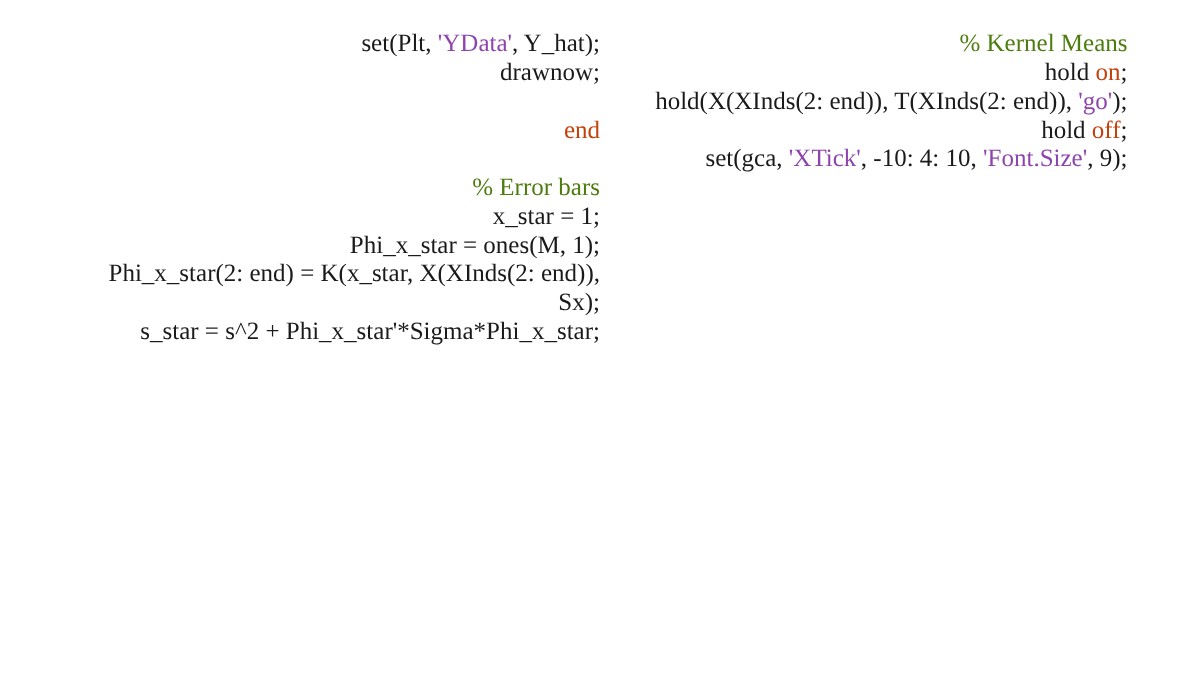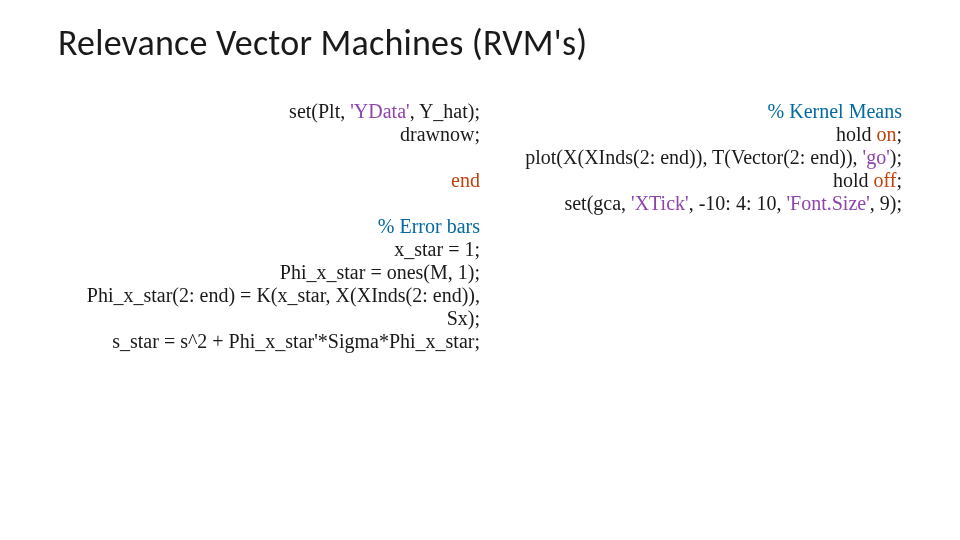--- a/index.html
+++ b/index.html
@@ -32,43 +32,42 @@
     font-family: Liberation Serif, serif;
     font-size: 20px;
     line-height: 1.15;
     text-align: right;
   }
   .col {
     flex: 1;
     white-space: pre-wrap;
     word-break: break-word;
   }
-  .comment { color: #0369a1; }
+  .comment { color: #4d7c0f; }
   .kw      { color: #c2410c; }
   .str     { color: #8e44ad; }
 </style>
 </head>
 <body>
 
 <div class="slide">
-  <h1 class="title">Relevance Vector Machines (RVM's)</h1>
 
   <div class="cols">
 
     <div class="col"><span>set(Plt, </span><span class="str">'YData'</span><span>, Y_hat);</span>
 <span>     drawnow;</span>
 <span></span>
 <span class="kw">end</span>
 <span></span>
 <span class="comment">% Error bars</span>
 <span>x_star = 1;</span>
 <span>Phi_x_star = ones(M, 1);</span>
 <span>Phi_x_star(2: end) = K(x_star, X(XInds(2: end)), Sx);</span>
 <span>s_star = s^2 + Phi_x_star'*Sigma*Phi_x_star;</span></div>
 
     <div class="col"><span class="comment">% Kernel Means</span>
 <span>hold </span><span class="kw">on</span><span>;</span>
-<span>plot(X(XInds(2: end)), T(Vector(2: end)), </span><span class="str">'go'</span><span>);</span>
+<span>hold(X(XInds(2: end)), T(XInds(2: end)), </span><span class="str">'go'</span><span>);</span>
 <span>hold </span><span class="kw">off</span><span>;</span>
 <span>set(gca, </span><span class="str">'XTick'</span><span>, -10: 4: 10, </span><span class="str">'Font.Size'</span><span>, 9);</span></div>
 
   </div>
 </div>
 
 </body></html>

